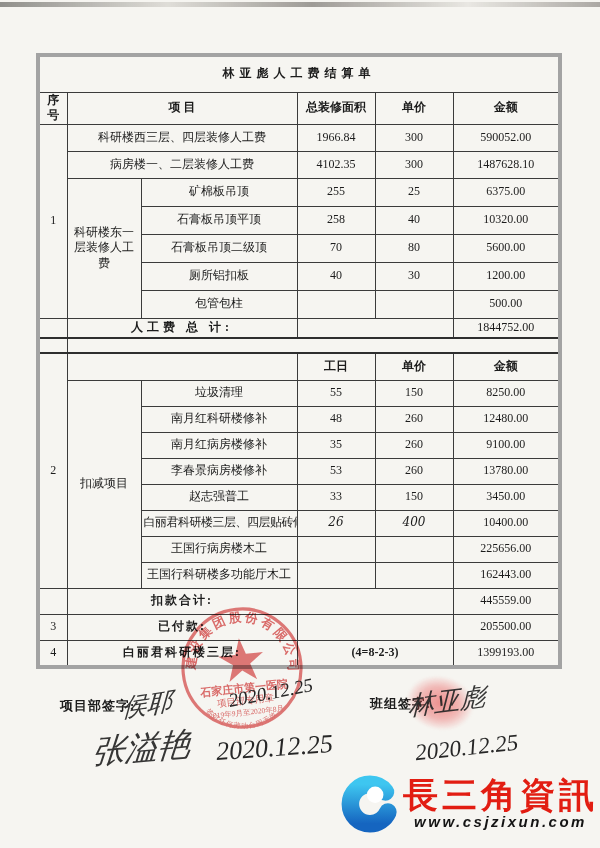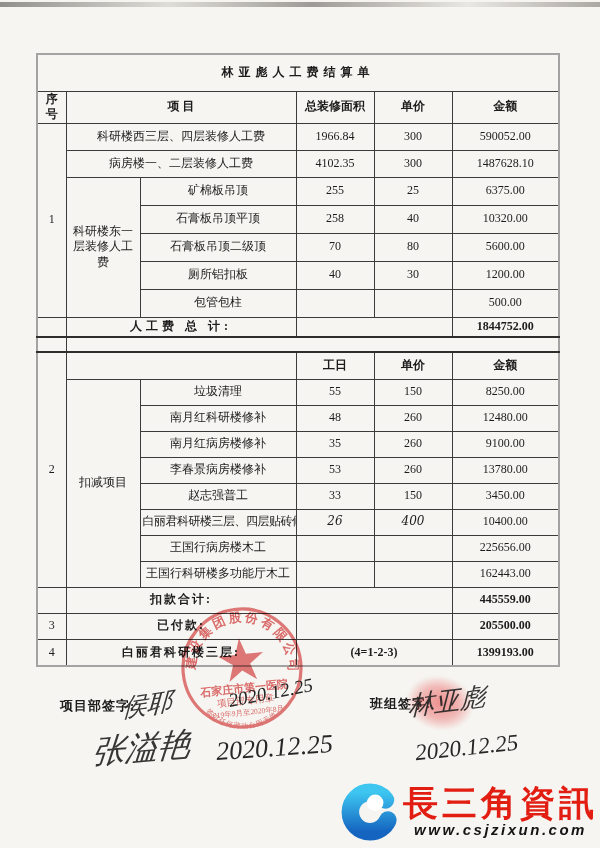--- a/index.html
+++ b/index.html
@@ -4,43 +4,43 @@
 <style>
   html,body{margin:0;padding:0;}
   .canvas{position:relative;width:600px;height:848px;background:#f6f5f1;overflow:hidden;
     font-family:"Liberation Serif","DejaVu Serif",serif;color:#1c1c1c;}
   .scan-smudge{position:absolute;left:0;top:2px;width:600px;height:5px;filter:blur(.6px);
     background:linear-gradient(90deg,rgba(60,60,55,.55),rgba(130,125,115,.2) 28%,rgba(70,65,60,.5) 52%,rgba(160,155,145,.15) 78%,rgba(80,75,70,.45));}
   table.sheet{position:absolute;left:36px;top:53px;width:524px;border-collapse:collapse;table-layout:fixed;
     background:transparent;}
   table.sheet td{border:1px solid #3b3b3b;padding:0 2px;text-align:center;vertical-align:middle;
     font-size:12px;line-height:1.3;overflow:hidden;}
-  table.sheet{border:2px solid #a3a3a3;}
+  table.sheet{border:4px solid #a3a3a3;}
   td.title-cell{font-size:24px;font-weight:bold;letter-spacing:5px;border-bottom:1.5px solid #2e2e2e;}
   td.hdr{font-weight:bold;}
   td.left{text-align:left;padding-left:5px;}
   td.grp{font-size:11.5px;line-height:1.35;}
   td.amt{font-size:12px;}
-  td.amt-bold{font-size:13px;font-weight:bold;}
+  td.amt-bold{font-size:13px;font-weight:normal;}
   td.total-lbl{font-weight:bold;font-size:14px;letter-spacing:4px;margin-left:32px;}
   td.sum-lbl{font-weight:bold;font-size:13px;letter-spacing:2px;}
   td.formula{font-weight:bold;font-size:12.5px;}
   td.hand-num{font-size:16px;font-family:"DejaVu Serif",serif;font-style:italic;}
   td.tight{font-size:10.5px;white-space:nowrap;letter-spacing:-.5px;}
   tr.sep td{border-top:2px solid #2e2e2e;border-bottom:2px solid #2e2e2e;}
   .sig-label{position:absolute;font-size:13px;font-weight:bold;letter-spacing:1px;color:#1c1c1c;}
   .hand{position:absolute;color:#262626;white-space:nowrap;}
   .hw-name{font-style:italic;opacity:.92;}
   .hw-date{font-style:italic;}
   .stamp{position:absolute;left:167px;top:593px;width:150px;height:150px;mix-blend-mode:multiply;
     opacity:.88;transform:rotate(-6deg);}
   .fingerprint{position:absolute;left:406px;top:676px;width:68px;height:54px;border-radius:50%;
     transform:rotate(12deg);filter:blur(1px);
     background:radial-gradient(closest-side,rgba(232,82,82,.62),rgba(232,82,82,.38) 58%,rgba(232,82,82,0));}
-  .footer-logo{position:absolute;right:2px;bottom:6px;display:flex;align-items:center;}
+  .footer-logo{position:absolute;right:2px;bottom:14px;display:flex;align-items:center;}
   .logo-icon{width:62px;height:62px;margin-right:2px;}
   .logo-text-col{display:flex;flex-direction:column;align-items:center;line-height:1;}
   .brand{font-size:35px;font-weight:bold;color:#e21d12;letter-spacing:4px;font-family:"Liberation Serif",serif;}
   .url{font-size:15px;font-weight:bold;font-style:italic;color:#141414;letter-spacing:2.5px;
     font-family:"Liberation Sans",sans-serif;margin-top:1px;}
 </style>
 </head>
 <body>
 
 <div class="canvas">
@@ -184,21 +184,21 @@
       </tr>
       <tr style="height:26px">
         <td>3</td>
         <td colspan="2" class="sum-lbl">已付款:</td>
         <td colspan="2"></td>
         <td class="amt-bold">205500.00</td>
       </tr>
       <tr style="height:27px">
         <td>4</td>
         <td colspan="2" class="sum-lbl">白丽君科研楼三层:</td>
-        <td colspan="2" class="formula">(4=1-2-3)</td>
+        <td colspan="2" class="formula">(4=8-2-3)</td>
         <td class="amt-bold">1399193.00</td>
       </tr>
     </tbody>
   </table>
 
   <div class="stamp">
     <svg width="150" height="150" viewBox="-75 -75 150 150">
       <circle cx="0" cy="0" r="59" fill="none" stroke="#dd5a5a" stroke-width="3.2" opacity=".9"></circle>
       <path id="arcTop" d="M -46 10 A 47 47 0 1 1 46 10" fill="none"></path>
       <text font-size="12.5" font-weight="bold" fill="#dd5a5a" letter-spacing="3" font-family="'Liberation Serif',serif">

